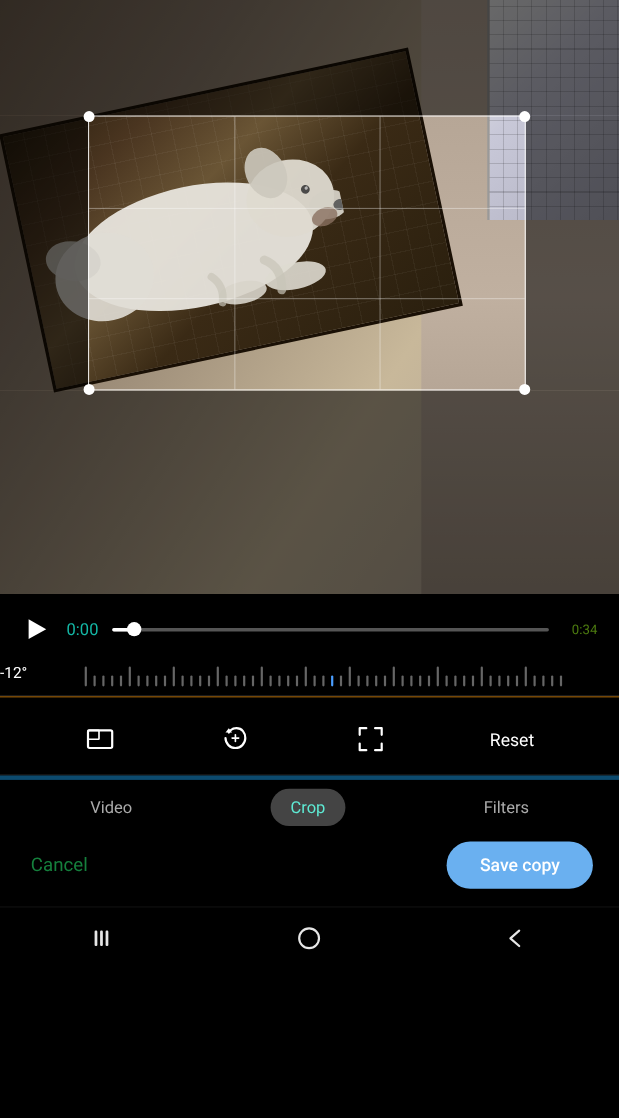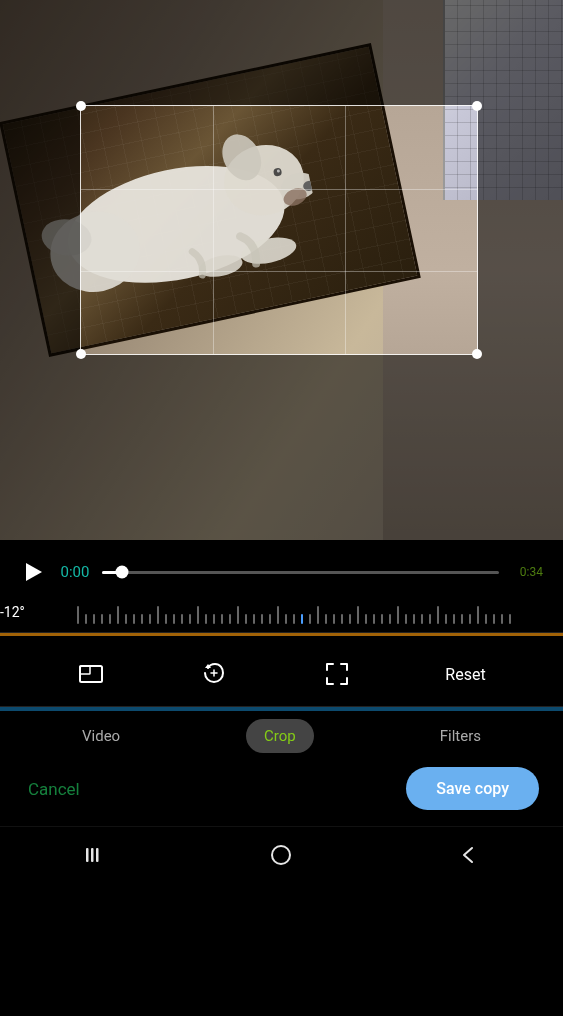--- a/index.html
+++ b/index.html
@@ -267,21 +267,21 @@
     .tick.short { height: 10px; }
     .tick.tall { height: 18px; }
     .tick.active { background: #4a9eff; }
 
     
     .tool-row {
       display: flex;
       align-items: center;
       justify-content: space-around;
       padding: 18px 30px 12px 30px;
-      border-top: 3px solid #a16207;
+      border-top: 1px solid #a16207;
     }
 
     .tool-btn {
       display: flex;
       flex-direction: column;
       align-items: center;
       justify-content: center;
       cursor: pointer;
       padding: 6px 10px;
     }
@@ -313,21 +313,21 @@
       justify-content: center;
       padding: 8px 18px;
       border-radius: 20px;
       font-size: 15px;
       color: #aaa;
       cursor: pointer;
     }
 
     .tab-item.active {
       background: #444;
-      color: #84cc16;
+      color: #5eead4;
       align-items: flex-end;
     }
 
     
     .action-bar {
       display: flex;
       align-items: center;
       justify-content: space-between;
       padding: 10px 24px 16px 24px;
     }

